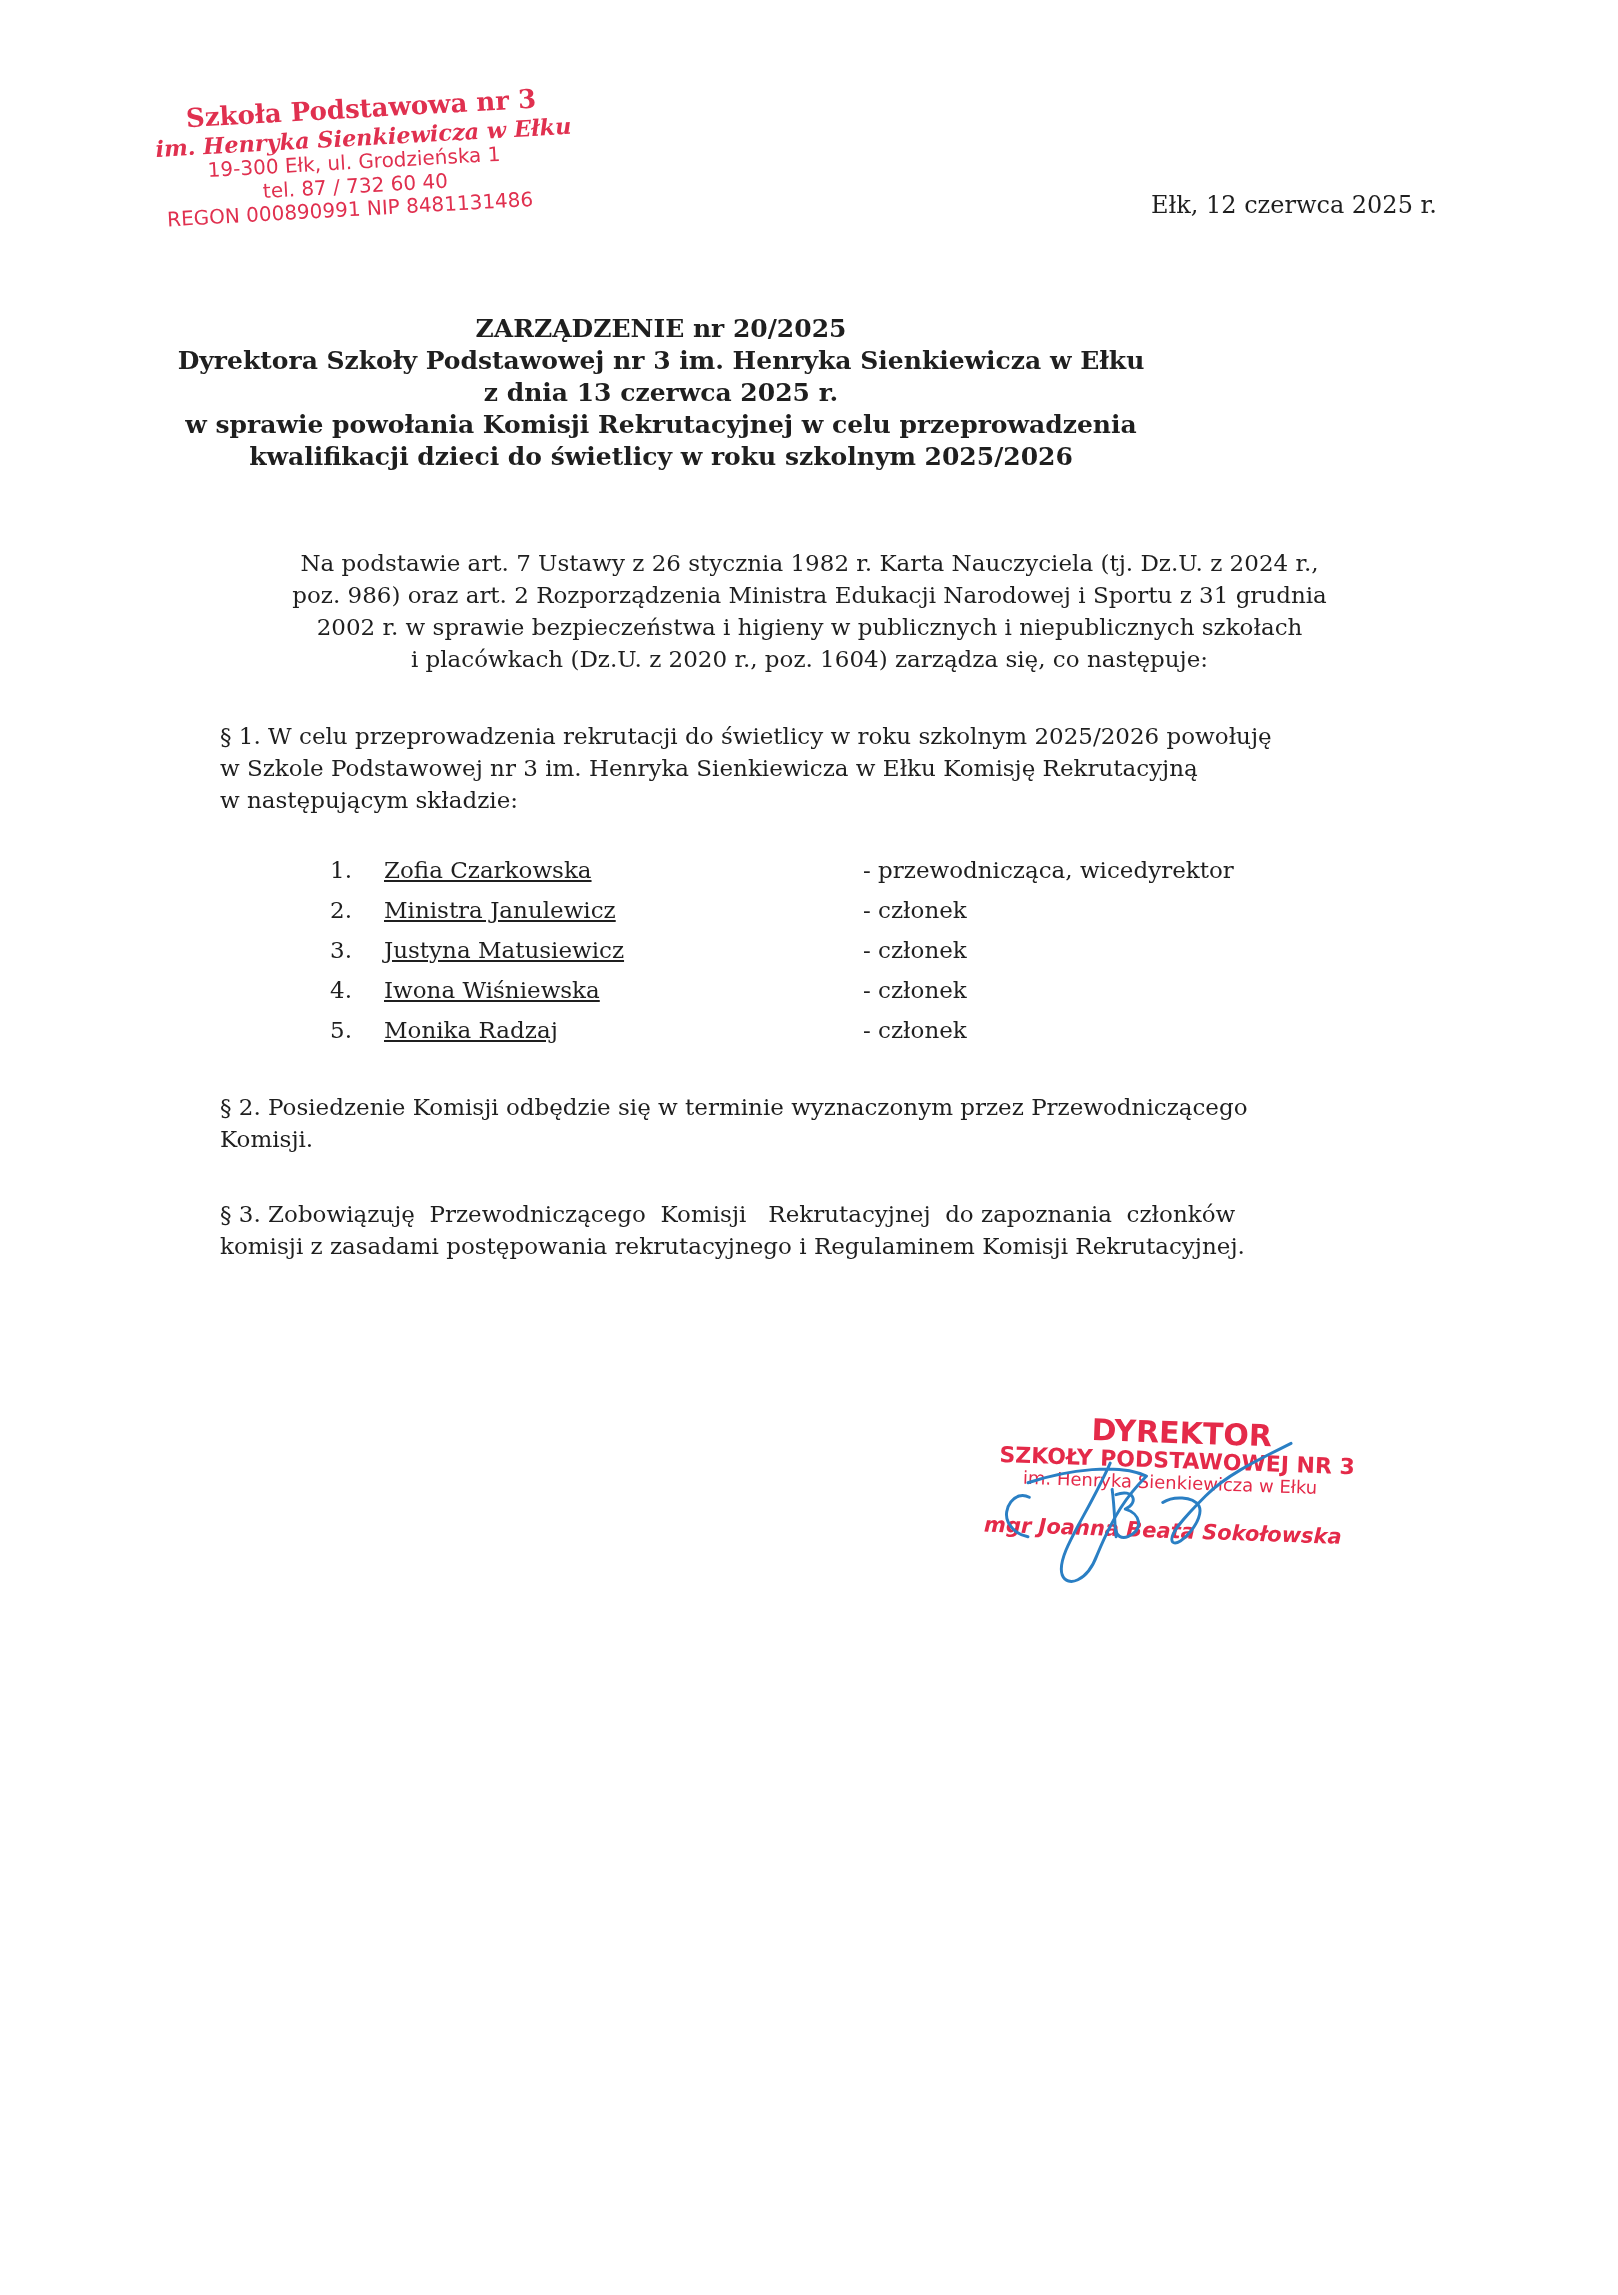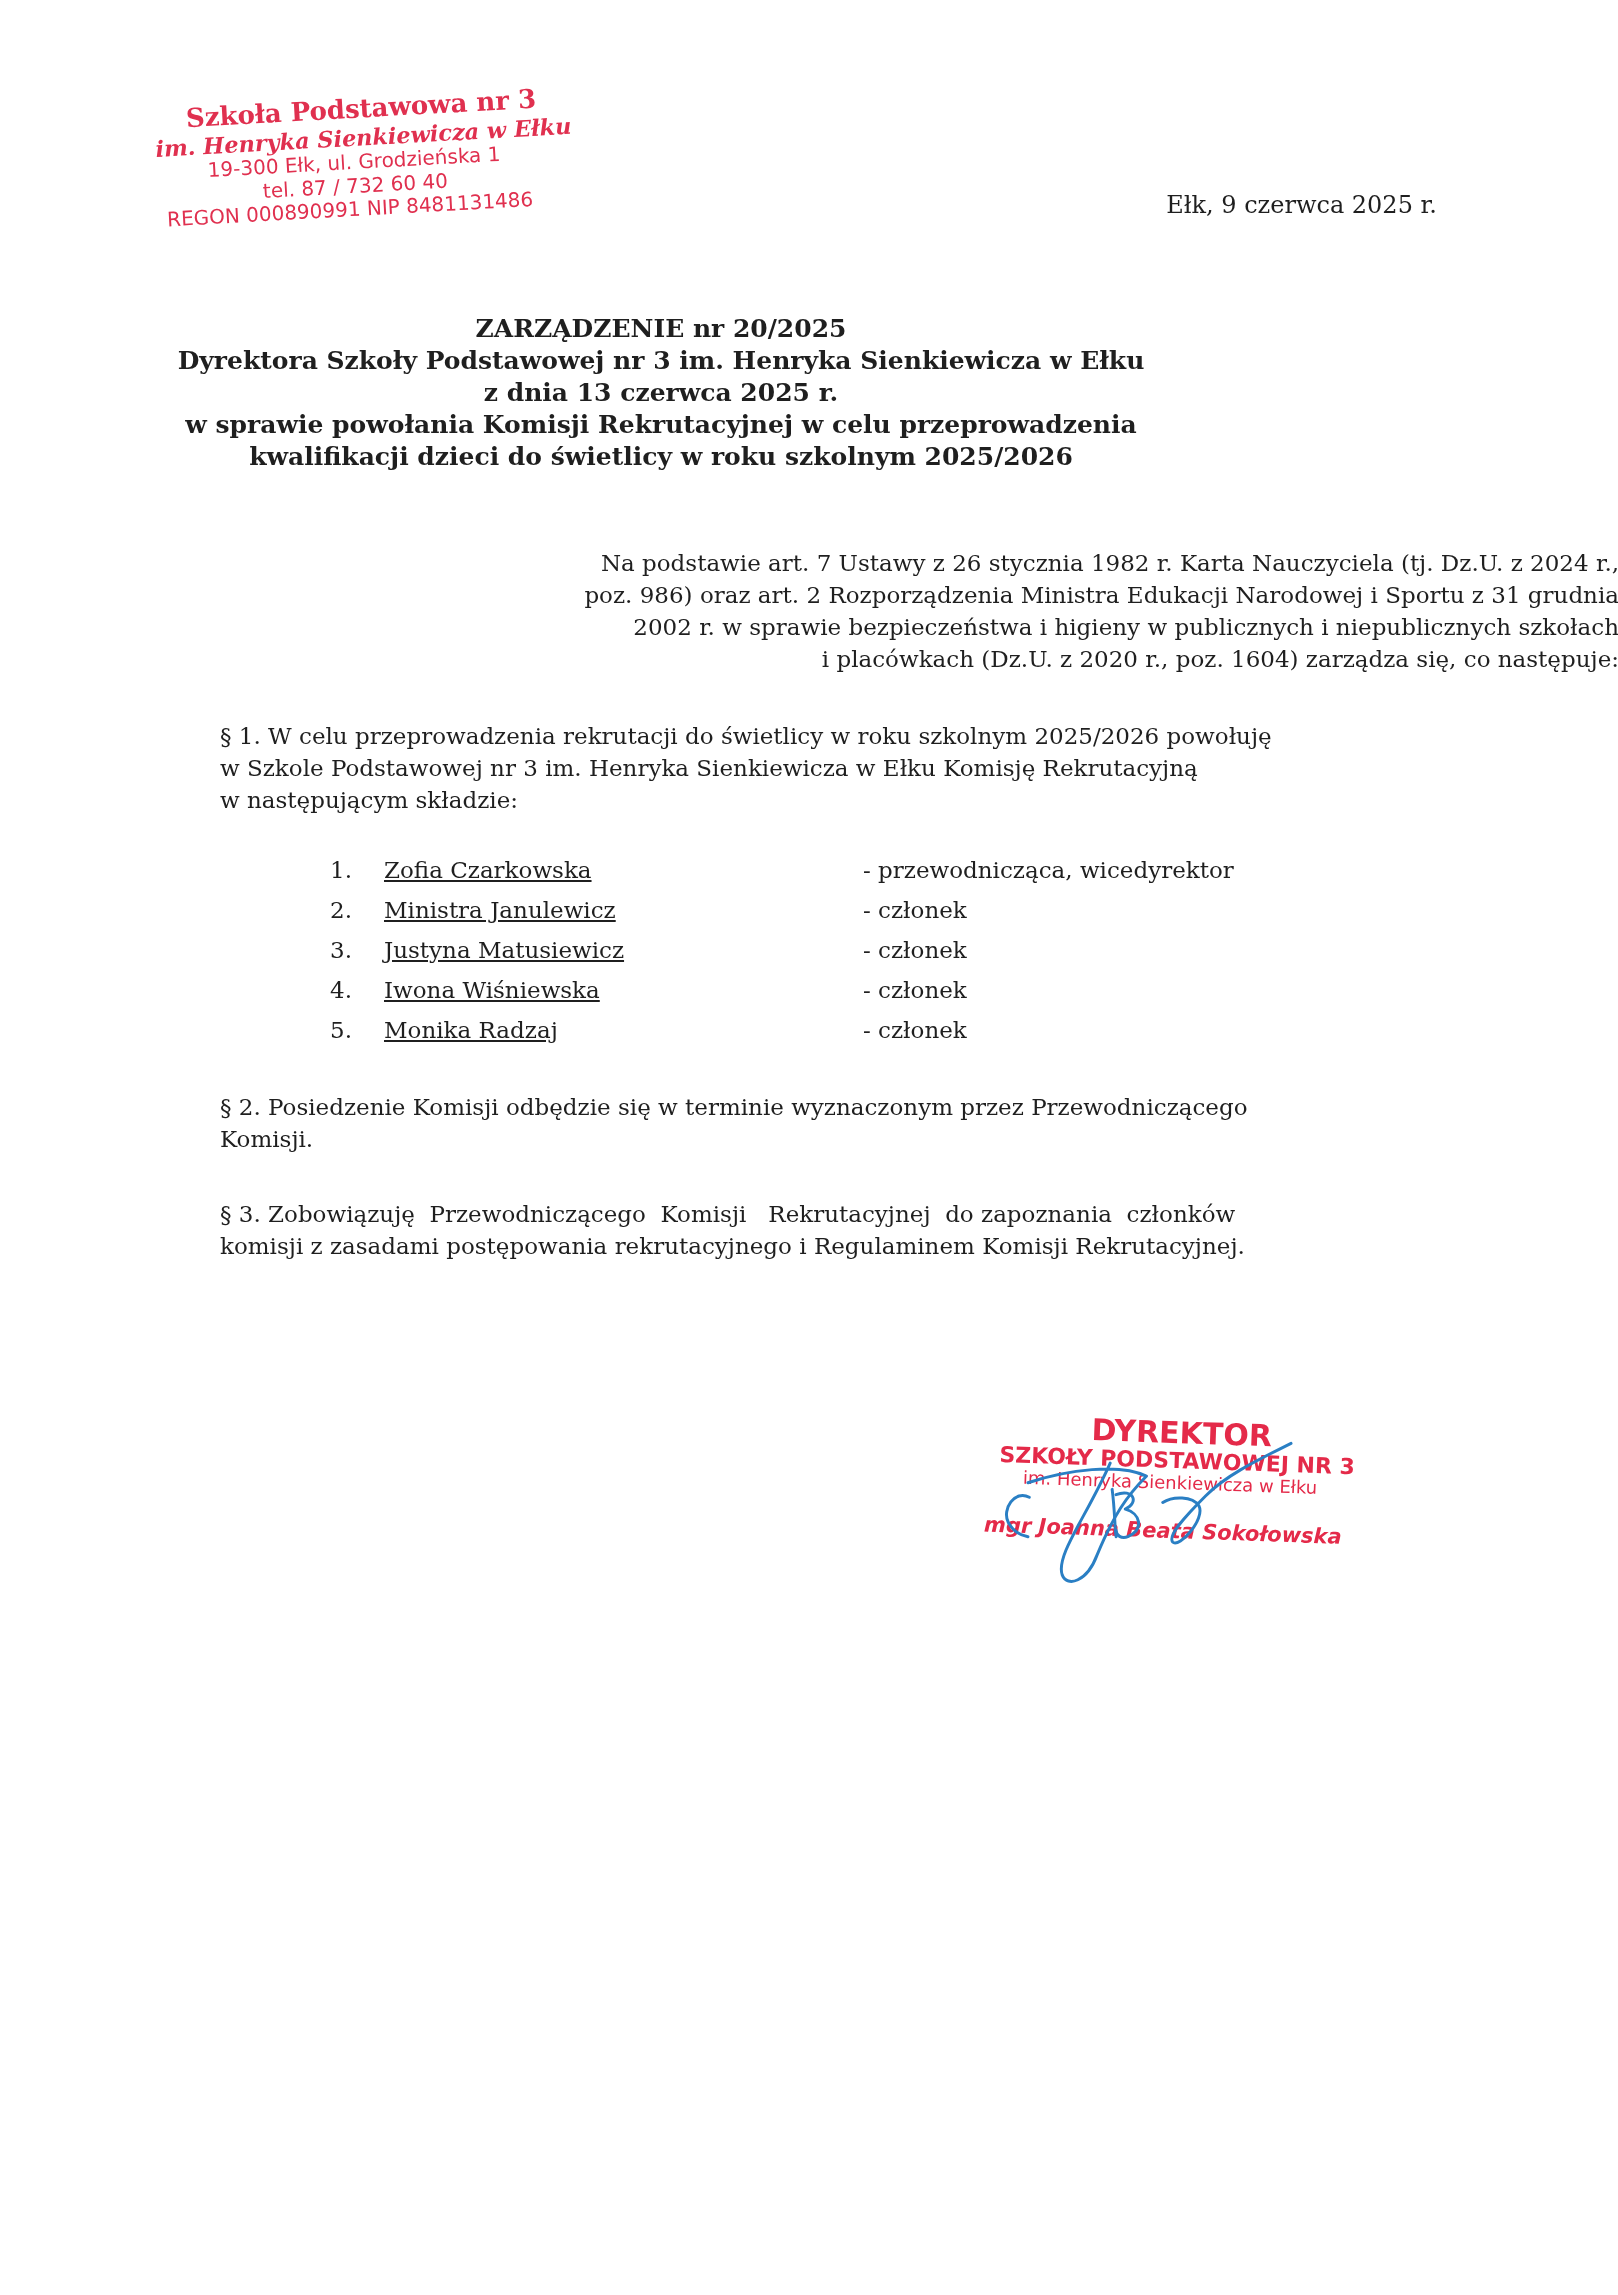--- a/index.html
+++ b/index.html
@@ -84,21 +84,21 @@
     
     .preamble {
       position: absolute;
       left: 0;
       top: 547px;
       width: 1619px;
       text-align: center;
       font-size: 23px;
       line-height: 32px;
     }
-    .preamble span { display: block; white-space: nowrap; text-align: right; }
+    .preamble span { display: block; white-space: nowrap; }
 
     
     .para {
       position: absolute;
       left: 199px;
       font-size: 23px;
       line-height: 32px;
     }
     .para span { display: block; white-space: nowrap; margin-left: 21px; }
     .para-1 { top: 720px; }
@@ -190,21 +190,21 @@
 <div class="page">
 
   <div class="school-stamp" style="color: rgb(224, 48, 79);">
     <span class="stamp-line stamp-name">Szkoła Podstawowa nr 3</span>
     <span class="stamp-line stamp-patron">im. Henryka Sienkiewicza w Ełku</span>
     <span class="stamp-line stamp-address">19-300 Ełk, ul. Grodzieńska 1</span>
     <span class="stamp-line stamp-phone">tel. 87 / 732 60 40</span>
     <span class="stamp-line stamp-ids">REGON 000890991 NIP 8481131486</span>
   </div>
 
-  <div class="place-date">Ełk, 9 czerwca 2025 r.</div>
+  <div class="place-date">Ełk, 12 czerwca 2025 r.</div>
 
   <div class="heading">
     <span>ZARZĄDZENIE nr 20/2025</span>
     <span>Dyrektora Szkoły Podstawowej nr 3 im. Henryka Sienkiewicza w Ełku</span>
     <span>z dnia 13 czerwca 2025 r.</span>
     <span>w sprawie powołania Komisji Rekrutacyjnej w celu przeprowadzenia</span>
     <span>kwalifikacji dzieci do świetlicy w roku szkolnym 2025/2026</span>
   </div>
 
   <div class="preamble">

